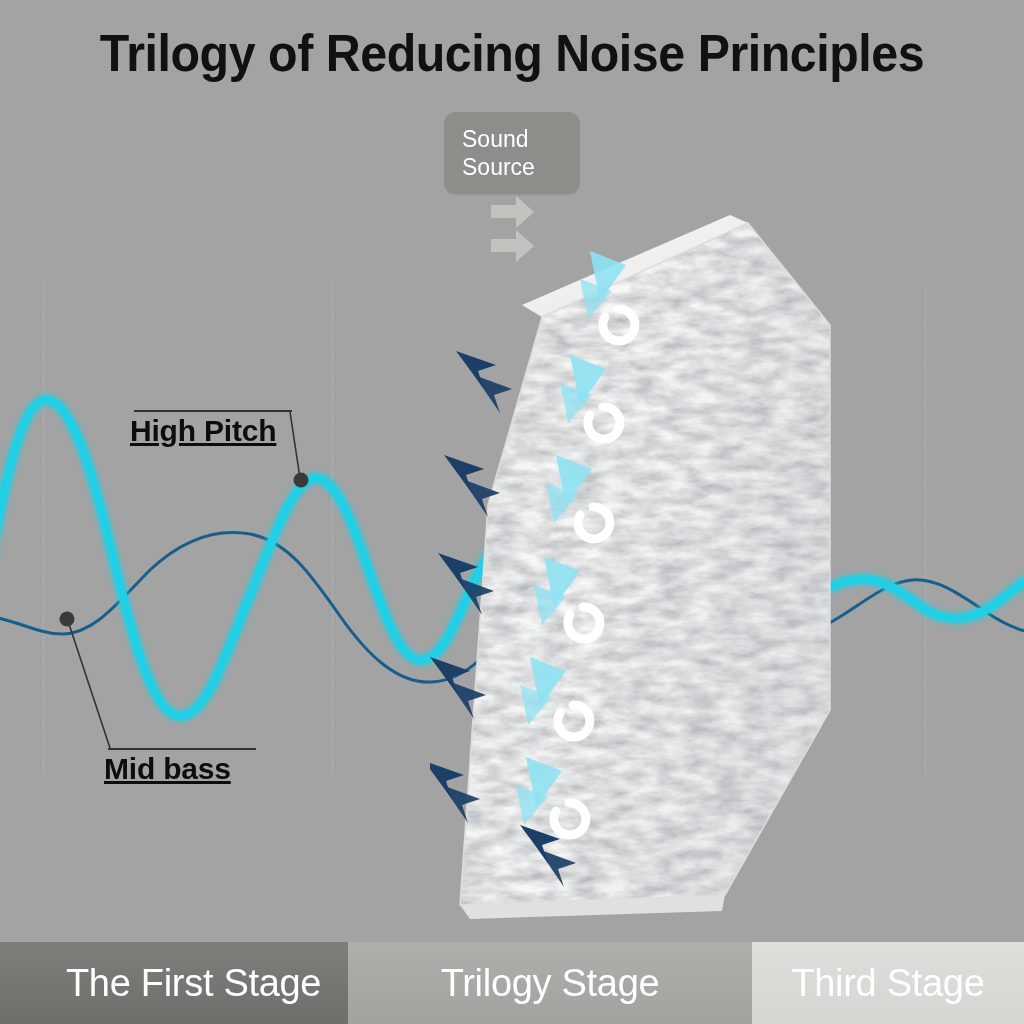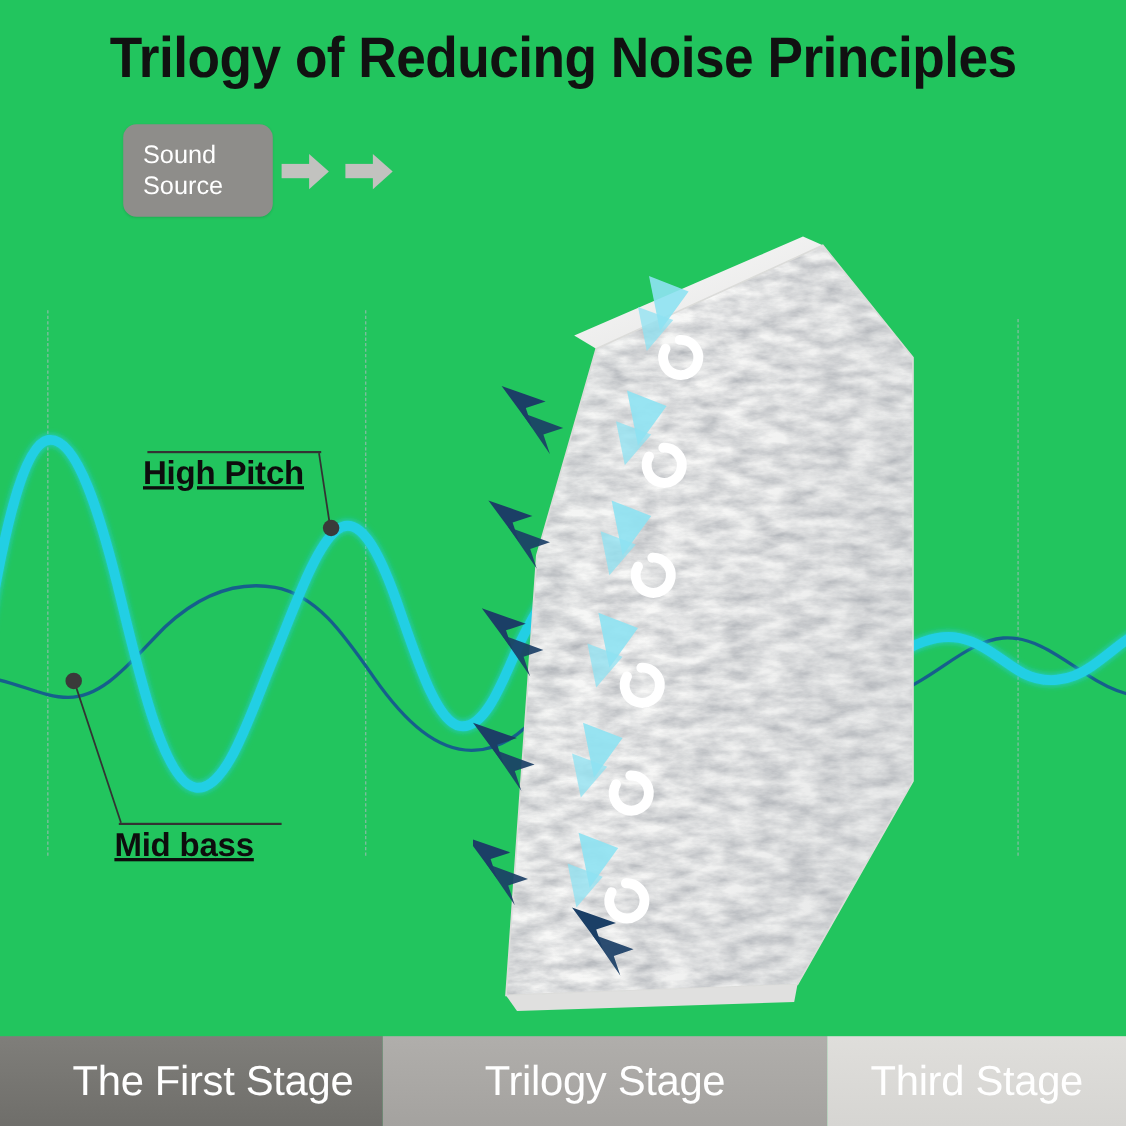--- a/index.html
+++ b/index.html
@@ -4,21 +4,21 @@
 <style>
   html, body {
     margin: 0;
     padding: 0;
     background: #ffffff;
   }
   #stage {
     position: relative;
     width: 1024px;
     height: 1024px;
-    background: #22c55e;
+    background: #a3a3a3;
     overflow: hidden;
     font-family: "Liberation Sans", sans-serif;
     -webkit-font-smoothing: antialiased;
   }
 
   
   #title {
     position: absolute;
     left: 0;
     top: 22px;
@@ -36,21 +36,21 @@
   }
 
   
   #flow-row {
     position: absolute;
     left: 112px;
     top: 112px;
     width: 800px;
     height: 86px;
     display: flex;
-    flex-direction: row;
+    flex-direction: column;
     align-items: center;
   }
   .flow-box {
     background: #8e8d8a;
     border-radius: 12px;
     color: #ffffff;
     font-size: 23px;
     line-height: 28px;
     padding: 13px 18px;
     box-sizing: border-box;

